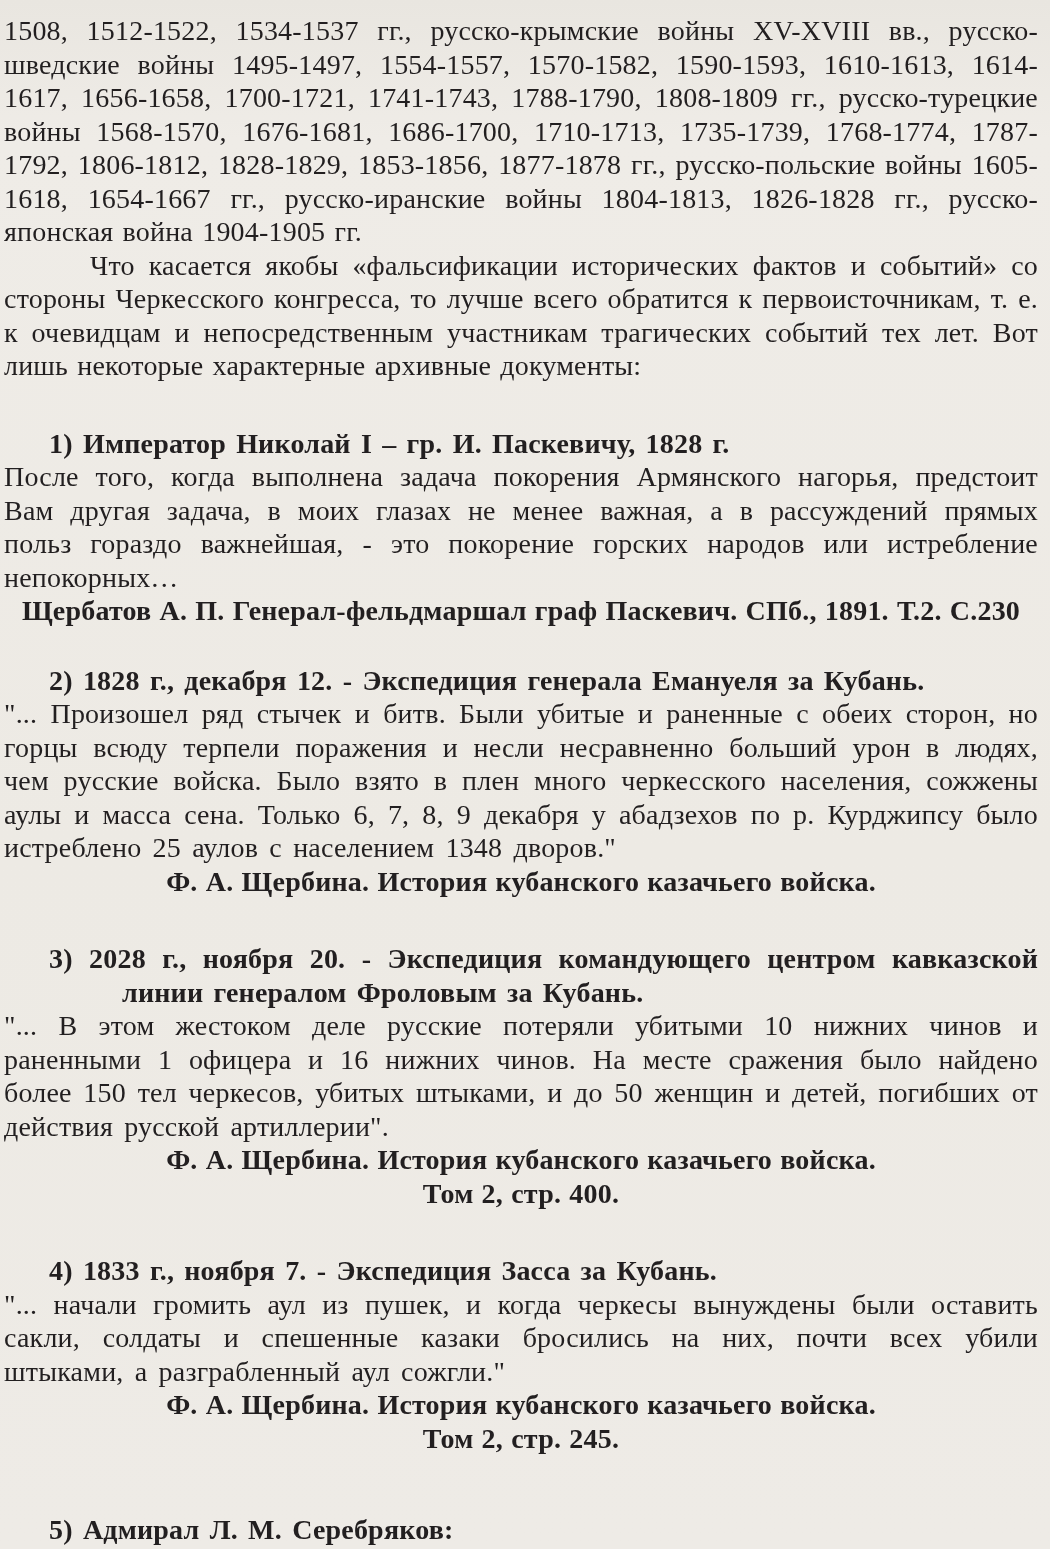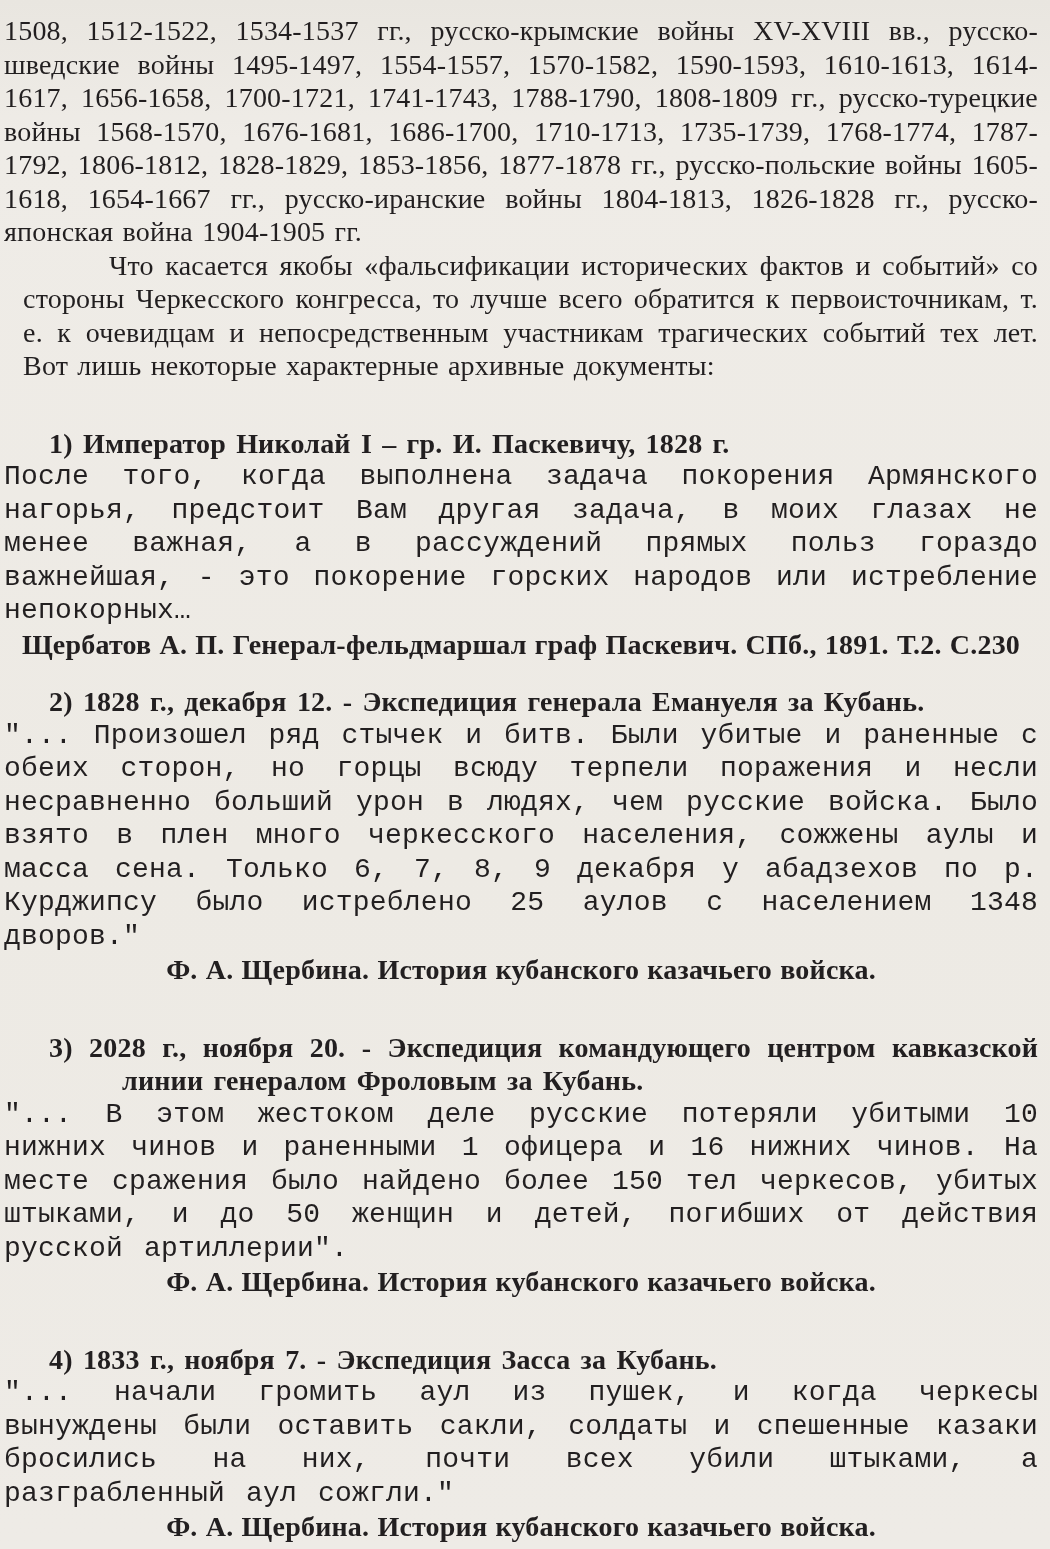--- a/index.html
+++ b/index.html
@@ -41,35 +41,33 @@
   p {
     margin: 0;
     font-size: 28px;
     line-height: 33.5px;
     text-align: justify;
     letter-spacing: 0.2px;
     word-spacing: 2px;
   }
   .indent-first {
     text-indent: 86px;
-    margin-left: 19px;
   }
   .doc-section {
-    margin-top: 24px;
+    margin-top: 36px;
   }
   .doc-heading {
     font-weight: bold;
     text-align: justify;
     padding-left: 118px;
     text-indent: -73px;
     word-spacing: 3px;
   }
   .doc-body {
     word-spacing: 4px;
-    font-family: Liberation Mono, monospace;
   }
   .doc-citation {
     font-weight: bold;
     text-align: center;
     word-spacing: 1px;
   }
   .mt-lg { margin-top: 44px; }
   .mt-xl { margin-top: 58px; }
 </style>
 </head>
@@ -92,20 +90,21 @@
   <div class="doc-section">
     <p class="doc-heading">2)  1828 г., декабря 12. - Экспедиция генерала Емануеля за Кубань.</p>
     <p class="doc-body">"... Произошел ряд стычек и битв. Были убитые и раненные с обеих сторон, но горцы всюду терпели поражения и несли несравненно больший урон в людях, чем русские войска. Было взято в плен много черкесского населения, сожжены аулы и масса сена. Только 6, 7, 8, 9 декабря у абадзехов по р. Курджипсу было истреблено 25 аулов с населением 1348 дворов."</p>
     <p class="doc-citation">Ф. А. Щербина. История кубанского казачьего войска.</p>
   </div>
 
   <div class="doc-section mt-lg">
     <p class="doc-heading">3)  2028 г., ноября 20. - Экспедиция командующего центром кавказской линии генералом Фроловым за Кубань.</p>
     <p class="doc-body">"... В этом жестоком деле русские потеряли убитыми 10 нижних чинов и раненными 1 офицера и 16 нижних чинов. На месте сражения было найдено более 150 тел черкесов, убитых штыками, и до 50 женщин и детей, погибших от действия русской артиллерии".</p>
     <p class="doc-citation">Ф. А. Щербина. История кубанского казачьего войска.</p>
+    <p class="doc-citation">Том 2, стр. 400.</p>
   </div>
 
   <div class="doc-section mt-lg">
     <p class="doc-heading">4)  1833 г., ноября 7. - Экспедиция Засса за Кубань.</p>
     <p class="doc-body">"... начали громить аул из пушек, и когда черкесы вынуждены были оставить сакли, солдаты и спешенные казаки бросились на них, почти всех убили штыками, а разграбленный аул сожгли."</p>
     <p class="doc-citation">Ф. А. Щербина. История кубанского казачьего войска.</p>
     <p class="doc-citation">Том 2, стр. 245.</p>
   </div>
 
   <div class="doc-section mt-xl">

